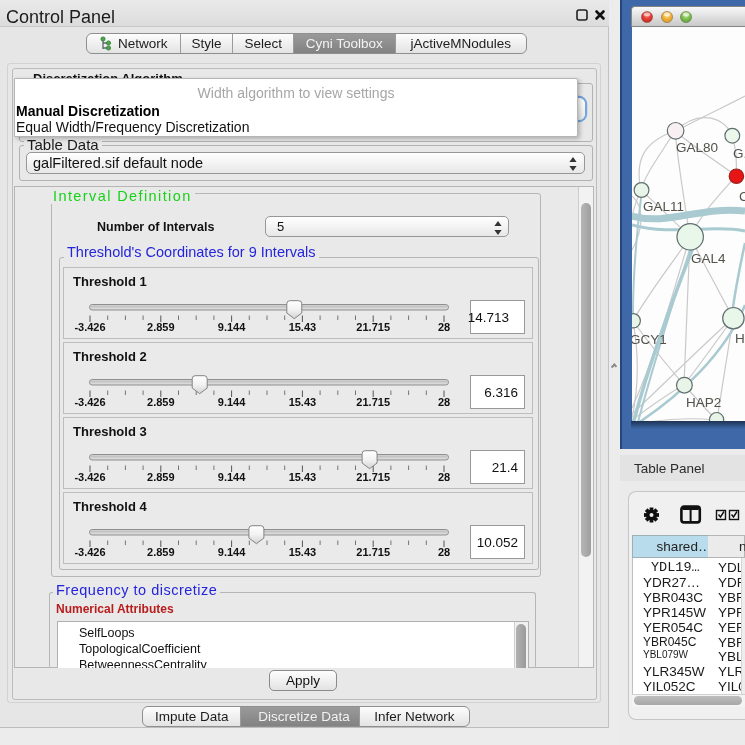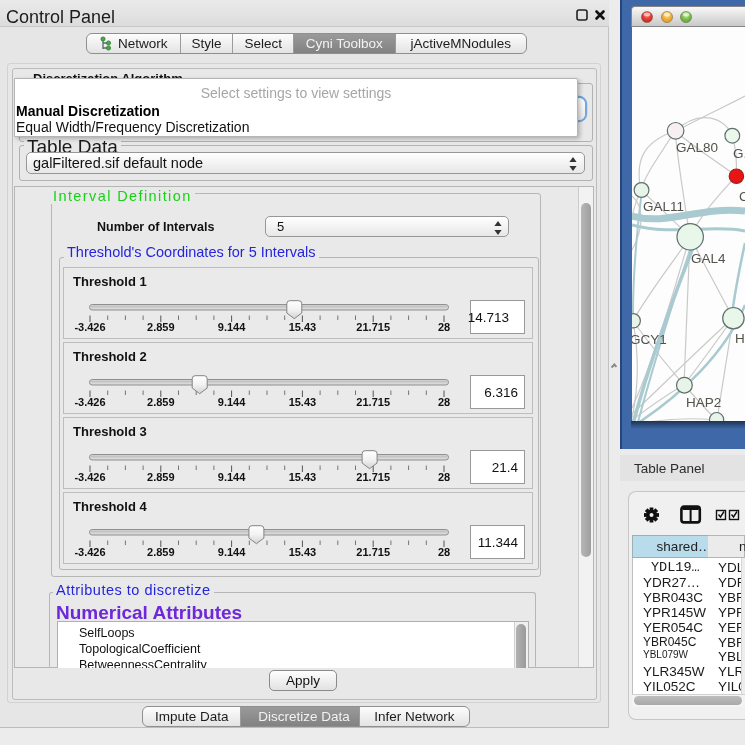--- a/index.html
+++ b/index.html
@@ -26,21 +26,21 @@
     <div style="width:61px;height:100%;display:flex;align-items:center;justify-content:center;font-size:13.5px;color:#1c1c1c;border-left:1px solid #9b9b9b;">Select</div>
     <div style="width:102px;height:100%;display:flex;align-items:center;justify-content:center;font-size:13.5px;background:linear-gradient(#9a9a9a,#828282);color:#f2f2f2;border-left:1px solid #9b9b9b;">Cyni Toolbox</div>
     <div style="width:132px;height:100%;display:flex;align-items:center;justify-content:center;font-size:13.5px;color:#1c1c1c;border-left:1px solid #9b9b9b;">jActiveMNodules</div>
   </div>
 <div class="abs" style="left:7px;top:63px;width:594px;height:640px;background:#e7e7e7;border:1px solid #d2d2d2;border-radius:3px;"></div>
 <div class="abs" style="left:12px;top:68px;width:585px;height:632px;background:#e8e8e8;border:1px solid #bcbcbc;border-radius:3px;"></div>
 <div class="abs" style="left:19px;top:83px;width:574px;height:59px;border:1px solid #b2b2b2;border-radius:3px;"></div>
 <div class="abs" style="left:30px;top:71px;font-size:13px;font-weight:bold;color:#111;background:#e8e8e8;padding:0 3px;">Discretization Algorithm</div>
 <div class="abs" style="left:300px;top:98px;width:285px;height:22px;border-radius:6px;background:linear-gradient(#ffffff,#e9e9e9);box-shadow:0 0 0 2.2px rgba(85,150,216,0.8);"></div>
 <div class="abs" style="left:19px;top:145px;width:574px;height:36px;border:1px solid #b2b2b2;border-radius:3px;"></div>
-<div class="abs" style="left:24px;top:136px;font-size:19px;color:#1a1a1a;background:#e8e8e8;padding:0 3px;">Table Data</div>
+<div class="abs" style="left:24px;top:136px;font-size:15px;color:#1a1a1a;background:#e8e8e8;padding:0 3px;">Table Data</div>
 <div class="abs" style="left:26px;top:152px;width:559px;height:22px;border:1px solid #979797;border-radius:5px;background:linear-gradient(#ffffff,#e7e7e7);display:flex;align-items:center;">
 <span style="font-size:14.5px;color:#111;margin-left:6px;">galFiltered.sif default node</span>
 <svg class="abs" style="right:6px;top:3px;" width="10" height="16" viewBox="0 0 10 16">
       <path d="M5 1 L8.6 6 H1.4 Z" fill="#333"></path>
       <path d="M5 15 L8.6 10 H1.4 Z" fill="#333"></path>
     </svg>
 </div>
 <div class="abs" style="left:14px;top:186px;width:580px;height:482px;background:#e9e9e9;border:1px solid #b6b6b6;"></div>
 <div class="abs" style="left:578px;top:187px;width:15px;height:480px;background:#f2f2f2;border-left:1px solid #cccccc;"></div>
 <div class="abs" style="left:580.5px;top:203px;width:10px;height:354px;background:linear-gradient(90deg,#b7b7b7,#9e9e9e);border-radius:5px;"></div>
@@ -48,21 +48,21 @@
 <div class="abs" style="left:50px;top:188px;font-size:14.5px;letter-spacing:1.4px;color:#16d316;background:#e9e9e9;padding:0 3px;">Interval Definition</div>
 <div class="abs" style="left:97px;top:220px;font-size:12.5px;font-weight:bold;color:#111;">Number of Intervals</div>
 <div class="abs" style="left:265px;top:216px;width:244px;height:21px;border:1px solid #979797;border-radius:5px;background:linear-gradient(#ffffff,#e7e7e7);display:flex;align-items:center;">
 <span style="font-size:13px;color:#111;margin-left:11px;">5</span>
 <svg class="abs" style="right:5px;top:2.5px;" width="10" height="16" viewBox="0 0 10 16">
       <path d="M5 1 L8.6 6 H1.4 Z" fill="#333"></path>
       <path d="M5 15 L8.6 10 H1.4 Z" fill="#333"></path>
     </svg>
 </div>
 <div class="abs" style="left:59px;top:257px;width:480px;height:313px;border:1px solid #b6b6b6;border-radius:3px;"></div>
-<div class="abs" style="left:64px;top:244px;font-size:14.5px;color:#2424dd;background:#e9e9e9;padding:0 3px;">Threshold's Coordinates for 5 Intervals</div>
+<div class="abs" style="left:64px;top:244px;font-size:14.5px;color:#2424dd;background:#e9e9e9;padding:0 3px;">Threshold's Coordinates for 9 Intervals</div>
 <svg width="0" height="0" style="position:absolute">
     <defs>
 <linearGradient id="thg" x1="0" y1="0" x2="0" y2="1">
         <stop offset="0" stop-color="#ffffff"></stop>
         <stop offset="0.5" stop-color="#f2f2f2"></stop>
         <stop offset="1" stop-color="#d2d2d2"></stop>
       </linearGradient>
 <linearGradient id="tbarg" x1="0" y1="0" x2="0" y2="1">
         <stop offset="0" stop-color="#f8f8f8"></stop>
         <stop offset="1" stop-color="#c7c7c7"></stop>
@@ -147,38 +147,38 @@
     <path d="M10.0 15.5 V22 M80.8 15.5 V22 M151.6 15.5 V22 M222.4 15.5 V22 M293.2 15.5 V22 M364.0 15.5 V22" stroke="#555555" stroke-width="1"></path>
     <path d="M168.9 13 L168.9 3.8 Q168.9 0.7 171.9 0.7 L180.9 0.7 Q183.9 0.7 183.9 3.8 L183.9 13 L176.4 18.7 Z" fill="url(#thg)" stroke="#838383" stroke-width="1"></path>
   </svg>
 <div class="abs" style="left:60px;top:546px;width:60px;text-align:center;font-size:11px;font-weight:bold;color:#111;">-3.426</div>
 <div class="abs" style="left:130.8px;top:546px;width:60px;text-align:center;font-size:11px;font-weight:bold;color:#111;">2.859</div>
 <div class="abs" style="left:201.6px;top:546px;width:60px;text-align:center;font-size:11px;font-weight:bold;color:#111;">9.144</div>
 <div class="abs" style="left:272.4px;top:546px;width:60px;text-align:center;font-size:11px;font-weight:bold;color:#111;">15.43</div>
 <div class="abs" style="left:343.2px;top:546px;width:60px;text-align:center;font-size:11px;font-weight:bold;color:#111;">21.715</div>
 <div class="abs" style="left:414px;top:546px;width:60px;text-align:center;font-size:11px;font-weight:bold;color:#111;">28</div>
 <div class="abs" style="left:470px;top:525px;width:55px;height:34px;background:#ffffff;border:1px solid #999999;display:flex;align-items:center;justify-content:flex-end;">
-    <span style="font-size:13.5px;color:#111;margin-right:6px;">11.344</span>
+    <span style="font-size:13.5px;color:#111;margin-right:6px;">10.052</span>
   </div>
 <div class="abs" style="left:49px;top:592px;width:487px;height:76px;border:1px solid #b6b6b6;border-radius:3px;border-bottom:none;"></div>
-<div class="abs" style="left:53px;top:582px;font-size:14.5px;letter-spacing:0.5px;color:#2424dd;background:#e9e9e9;padding:0 3px;">Attributes to discretize</div>
-<div class="abs" style="left:56px;top:602px;font-size:19px;font-weight:bold;color:#6d28d9;">Numerical Attributes</div>
+<div class="abs" style="left:53px;top:582px;font-size:14.5px;letter-spacing:0.5px;color:#2424dd;background:#e9e9e9;padding:0 3px;">Frequency to discretize</div>
+<div class="abs" style="left:56px;top:602px;font-size:12px;font-weight:bold;color:#b91c1c;">Numerical Attributes</div>
 <div class="abs" style="left:57px;top:621px;width:472px;height:47px;background:#ffffff;border:1px solid #b0b0b0;border-bottom:none;overflow:hidden;">
 <div style="font-size:12.5px;color:#111;margin:4px 0 0 21px;line-height:15.8px;">SelfLoops<br>TopologicalCoefficient<br>BetweennessCentrality</div>
 </div>
 <div class="abs" style="left:514px;top:622px;width:14px;height:46px;background:#f0f0f0;border-left:1px solid #cfcfcf;"></div>
 <div class="abs" style="left:516px;top:624px;width:10px;height:44px;background:linear-gradient(90deg,#b2b2b2,#9a9a9a);border-radius:5px 5px 0 0;"></div>
 <div class="abs" style="left:269px;top:670px;width:68px;height:21px;border:1px solid #8a8a8a;border-radius:5px;background:linear-gradient(#fefefe,#e2e2e2);display:flex;align-items:center;justify-content:center;font-size:13.5px;color:#111;">Apply</div>
 <div class="abs" style="left:142px;top:706px;width:328px;height:21px;border:1px solid #8f8f8f;border-radius:6px;background:linear-gradient(#fdfdfd,#e3e3e3);overflow:hidden;display:flex;">
     <div style="width:98px;height:100%;display:flex;align-items:center;justify-content:center;font-size:13.5px;color:#1c1c1c;">Impute Data</div>
     <div style="width:119px;height:100%;display:flex;align-items:center;justify-content:center;font-size:13.5px;background:linear-gradient(#9a9a9a,#828282);color:#f2f2f2;border-left:1px solid #9b9b9b;padding-left:8px;">Discretize Data</div>
     <div style="width:111px;height:100%;display:flex;align-items:center;justify-content:center;font-size:13.5px;color:#1c1c1c;border-left:1px solid #9b9b9b;">Infer Network</div>
   </div>
 <div class="abs" style="left:14px;top:78px;width:564px;height:59px;background:#ffffff;border:1px solid #b5b5b5;border-radius:0 2px 2px 0;box-shadow:2px 2px 4px rgba(0,0,0,0.25);z-index:50;">
-<div style="text-align:center;font-size:14px;color:#a6a6a6;margin-top:6px;">Select settings to view settings</div>
+<div style="text-align:center;font-size:14px;color:#a6a6a6;margin-top:6px;">Width algorithm to view settings</div>
 <div style="font-size:14px;font-weight:bold;color:#000;margin:2px 0 0 1px;">Manual Discretization</div>
 <div style="font-size:14px;color:#111;margin:0 0 0 1px;">Equal Width/Frequency Discretization</div>
 </div>
 <div class="abs" style="left:612px;top:364px;width:4px;height:5px;border-left:2px solid #8a8a8a;border-top:2px solid #8a8a8a;transform:rotate(45deg);"></div>
 <div class="abs" style="left:620px;top:0;width:125px;height:455px;background:#3e68a7;border-left:2px solid #27457a;"></div>
 <div class="abs" style="left:631px;top:421px;width:114px;height:8px;background:linear-gradient(#1e3354,rgba(62,104,167,0));"></div>
 <div class="abs" style="left:631px;top:6px;width:114px;height:21px;background:linear-gradient(#f8f8f8,#c9c9c9);border:1px solid #858585;border-right:none;border-radius:4px 0 0 0;"></div>
 <svg class="abs" style="left:641.3px;top:11px;" width="12" height="12" viewBox="0 0 12 12">
     <circle cx="6" cy="6" r="5.6" fill="url(#redg)" stroke="rgba(80,60,40,0.45)" stroke-width="0.8"></circle>
     <ellipse cx="6" cy="3.4" rx="3.4" ry="1.9" fill="rgba(255,255,255,0.55)"></ellipse>

